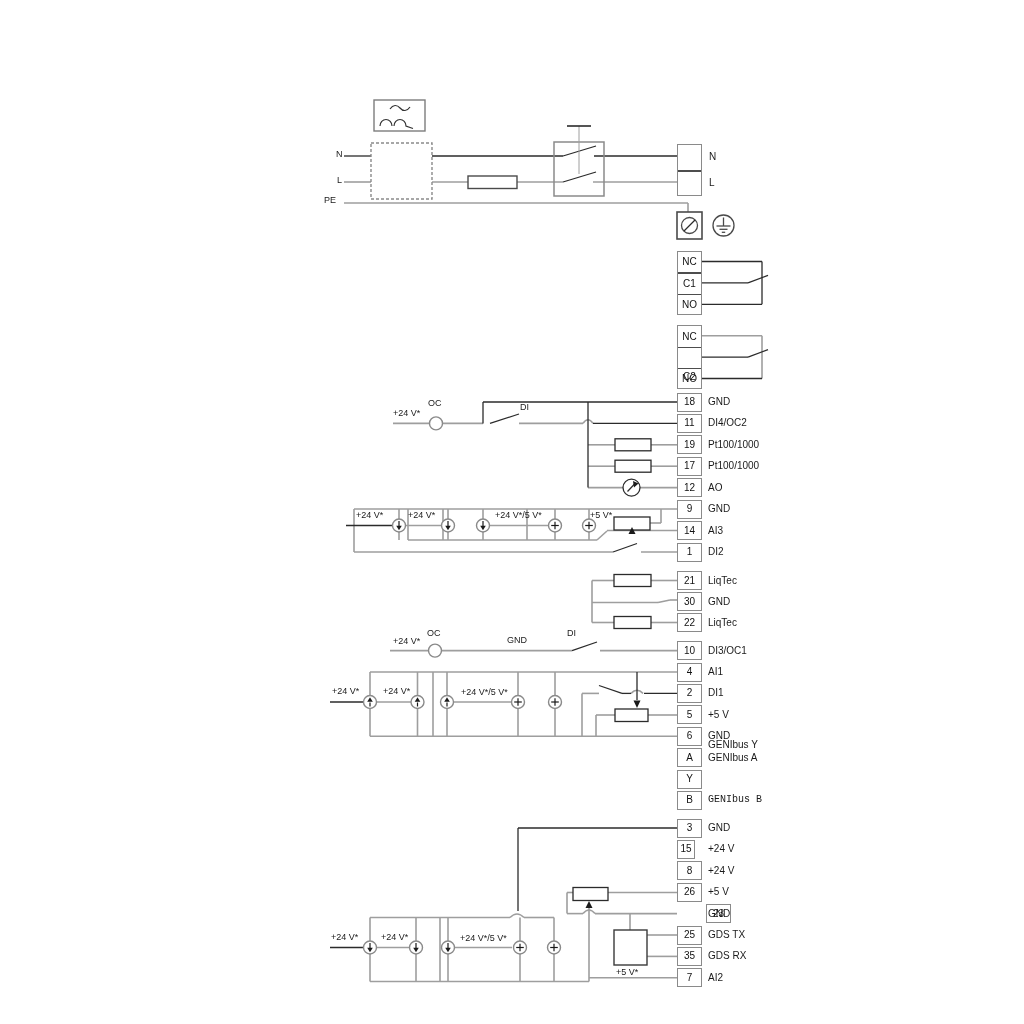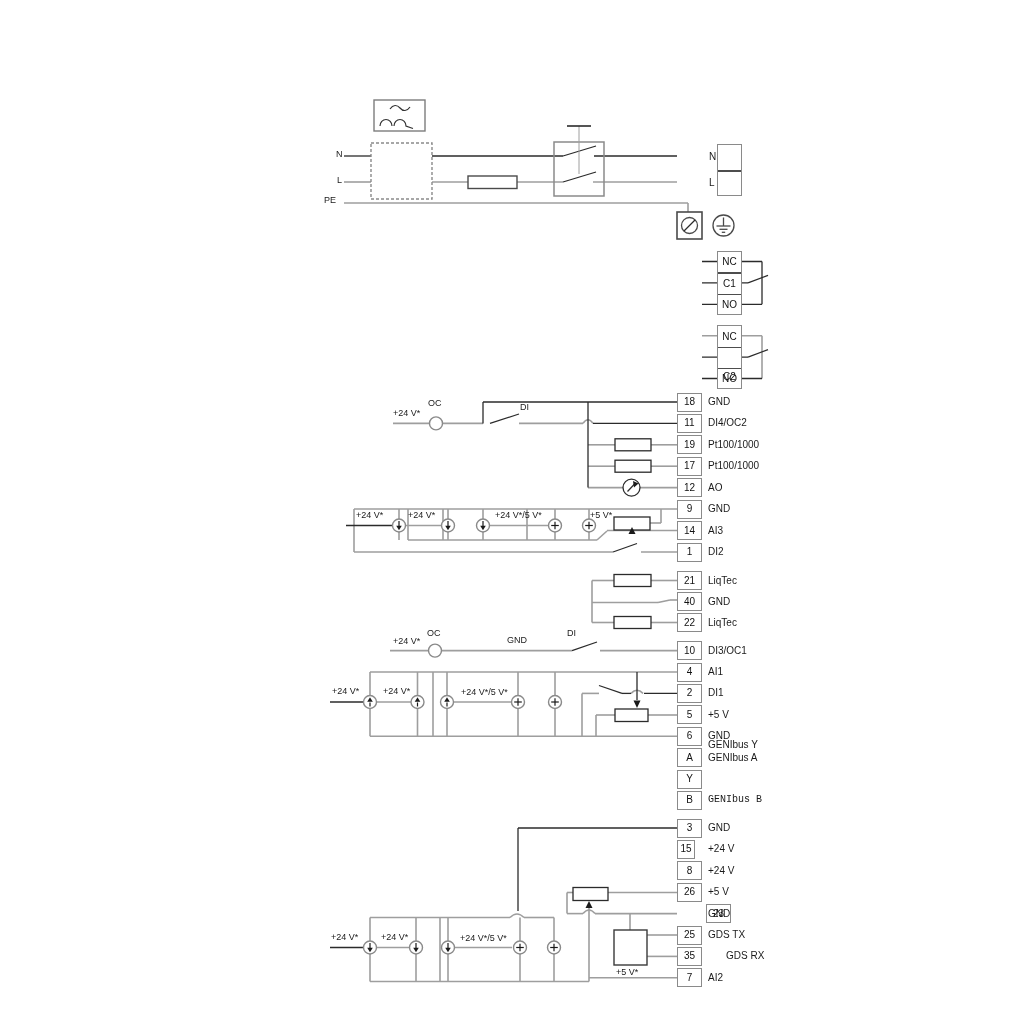--- a/index.html
+++ b/index.html
@@ -7,21 +7,21 @@
     position:relative;width:1024px;height:1024px;background:#ffffff;overflow:hidden;
     font-family:"Liberation Sans","DejaVu Sans",sans-serif;color:#1a1a1a;
   }
   #stage svg{position:absolute;left:0;top:0;}
   .cell{
     position:absolute;box-sizing:border-box;background:#fff;border:1.5px solid #8a8a8a;
     display:flex;align-items:center;justify-content:center;
     font-size:10px;color:#111;line-height:1;
   }
   .cgroup{
-    position:absolute;box-sizing:border-box;background:#fff;border:1.6px solid #8a8a8a;margin-left:40px;
+    position:absolute;box-sizing:border-box;background:#fff;border:1.6px solid #8a8a8a;
   }
   .cgroup .crow{
     position:absolute;left:0;width:100%;display:flex;align-items:center;justify-content:center;
     font-size:10px;color:#111;line-height:1;
   }
   .cgroup .cdiv{position:absolute;left:0;width:100%;height:1.3px;background:#4d4d4d;}
   .tlabel{
     position:absolute;font-size:10px;color:#1a1a1a;line-height:1.15;white-space:nowrap;
   }
   .flabel{
@@ -336,21 +336,21 @@
       <div class="cell" style="left: 677px; top: 478.1px; width: 25px; height: 19px;">12</div>
       <div class="tlabel" style="left: 708px; top: 481.6px;">AO</div>
       <div class="cell" style="left: 677px; top: 499.5px; width: 25px; height: 19px;">9</div>
       <div class="tlabel" style="left: 708px; top: 503px;">GND</div>
       <div class="cell" style="left: 677px; top: 521px; width: 25px; height: 19px;">14</div>
       <div class="tlabel" style="left: 708px; top: 524.5px;">AI3</div>
       <div class="cell" style="left: 677px; top: 542.5px; width: 25px; height: 19px;">1</div>
       <div class="tlabel" style="left: 708px; top: 546px;">DI2</div>
       <div class="cell" style="left: 677px; top: 571px; width: 25px; height: 19px;">21</div>
       <div class="tlabel" style="left: 708px; top: 574.5px;">LiqTec</div>
-      <div class="cell" style="left: 677px; top: 592px; width: 25px; height: 19px;">40</div>
+      <div class="cell" style="left: 677px; top: 592px; width: 25px; height: 19px;">30</div>
       <div class="tlabel" style="left: 708px; top: 595.5px;">GND</div>
       <div class="cell" style="left: 677px; top: 613px; width: 25px; height: 19px;">22</div>
       <div class="tlabel" style="left: 708px; top: 616.5px;">LiqTec</div>
       <div class="cell" style="left: 677px; top: 641.1px; width: 25px; height: 19px;">10</div>
       <div class="tlabel" style="left: 708px; top: 644.6px;">DI3/OC1</div>
       <div class="cell" style="left: 677px; top: 662.5px; width: 25px; height: 19px;">4</div>
       <div class="tlabel" style="left: 708px; top: 666px;">AI1</div>
       <div class="cell" style="left: 677px; top: 683.9px; width: 25px; height: 19px;">2</div>
       <div class="tlabel" style="left: 708px; top: 687.4px;">DI1</div>
       <div class="cell" style="left: 677px; top: 705.3px; width: 25px; height: 19px;">5</div>
@@ -369,21 +369,21 @@
       <div class="tlabel" style="left: 708px; top: 843.4px;">+24 V</div>
       <div class="cell" style="left: 677px; top: 861.3px; width: 25px; height: 19px;">8</div>
       <div class="tlabel" style="left: 708px; top: 864.8px;">+24 V</div>
       <div class="cell" style="left: 677px; top: 882.7px; width: 25px; height: 19px;">26</div>
       <div class="tlabel" style="left: 708px; top: 886.2px;">+5 V</div>
       <div class="cell" style="left: 677px; top: 904.1px; width: 25px; height: 19px; margin-left: 29px;">23</div>
       <div class="tlabel" style="left: 708px; top: 907.6px;">GND</div>
       <div class="cell" style="left: 677px; top: 925.5px; width: 25px; height: 19px;">25</div>
       <div class="tlabel" style="left: 708px; top: 929px;">GDS TX</div>
       <div class="cell" style="left: 677px; top: 946.9px; width: 25px; height: 19px;">35</div>
-      <div class="tlabel" style="left: 708px; top: 950.4px; margin-left: 18px;">GDS RX</div>
+      <div class="tlabel" style="left: 708px; top: 950.4px;">GDS RX</div>
       <div class="cell" style="left: 677px; top: 968.3px; width: 25px; height: 19px;">7</div>
       <div class="tlabel" style="left: 708px; top: 971.8px;">AI2</div>
     </div>
   <div id="flabels">
       <div class="flabel" style="left: 336px; top: 150px;">N</div>
       <div class="flabel" style="left: 337px; top: 176px;">L</div>
       <div class="flabel" style="left: 324px; top: 196px;">PE</div>
       <div class="flabel" style="left: 393px; top: 409px;">+24 V*</div>
       <div class="flabel" style="left: 428px; top: 399px;">OC</div>
       <div class="flabel" style="left: 520px; top: 403px;">DI</div>

